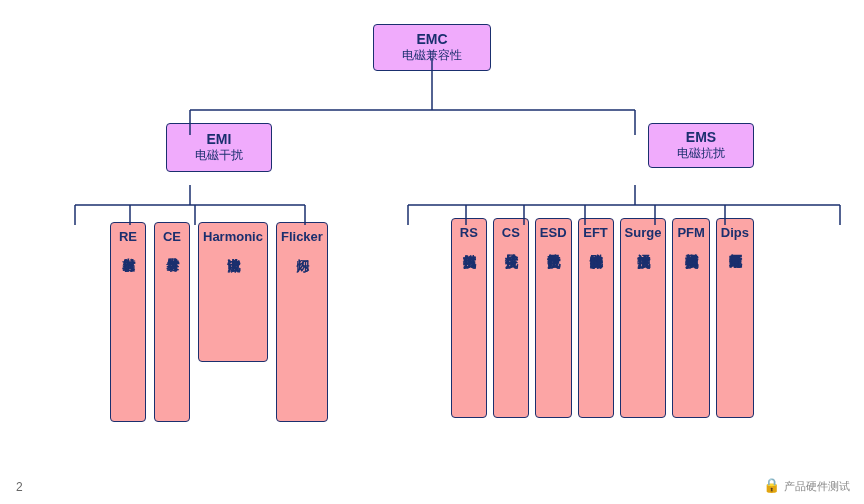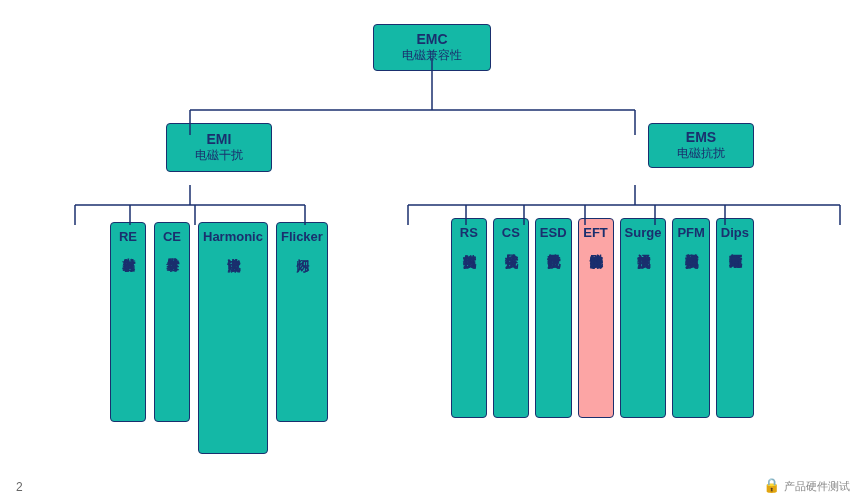--- a/index.html
+++ b/index.html
@@ -19,21 +19,21 @@
       padding: 16px 10px 10px 10px;
       position: relative;
     }
 
     
     .node-box {
       border: 1.5px solid #1a2f6e;
       border-radius: 4px;
       padding: 4px 12px;
       text-align: center;
-      background: #14b8a6;
+      background: #f0abfc;
       color: #1a2f6e;
       font-weight: bold;
       white-space: nowrap;
     }
 
     .node-box .en {
       font-size: 14px;
       font-weight: bold;
       display: block;
       color: #1a2f6e;
@@ -44,21 +44,21 @@
       display: block;
       color: #1a2f6e;
     }
 
     
     .leaf-node {
       border: 1.5px solid #1a2f6e;
       border-radius: 4px;
       padding: 6px 4px;
       text-align: center;
-      background: #14b8a6;
+      background: #fca5a5;
       color: #1a2f6e;
       font-weight: bold;
       display: flex;
       flex-direction: column;
       align-items: center;
       min-width: 36px;
     }
 
     .leaf-node.highlighted {
       background: #fca5a5;
@@ -157,21 +157,21 @@
 
       <div style="display:flex; flex-direction:row; gap:8px; margin-top:50px; align-items:flex-start;">
         <div class="leaf-node" style="height:200px;">
           <span class="en-vert">RE</span>
           <span class="zh-vert">辐射发射</span>
         </div>
         <div class="leaf-node" style="height:200px;">
           <span class="en-vert">CE</span>
           <span class="zh-vert">传导发射</span>
         </div>
-        <div class="leaf-node" style="height:232px;">
+        <div class="leaf-node" style="height:140px;">
           <span class="en-vert">Harmonic</span>
           <span class="zh-vert">谐波电流</span>
         </div>
         <div class="leaf-node" style="height:200px;">
           <span class="en-vert">Flicker</span>
           <span class="zh-vert">闪烁</span>
         </div>
       </div>
     </div>
 

